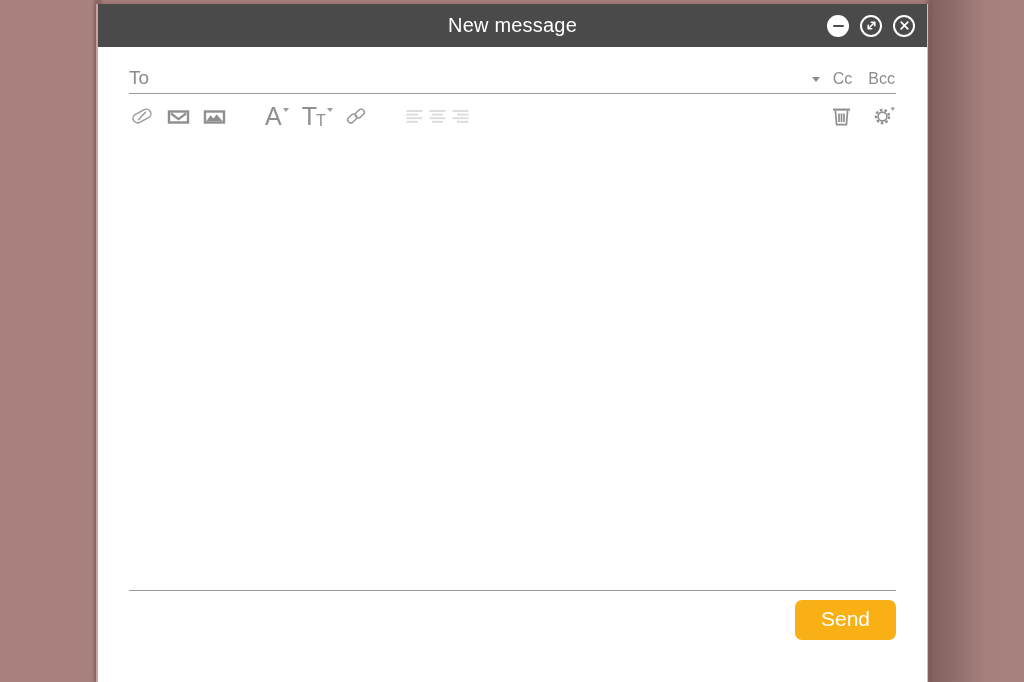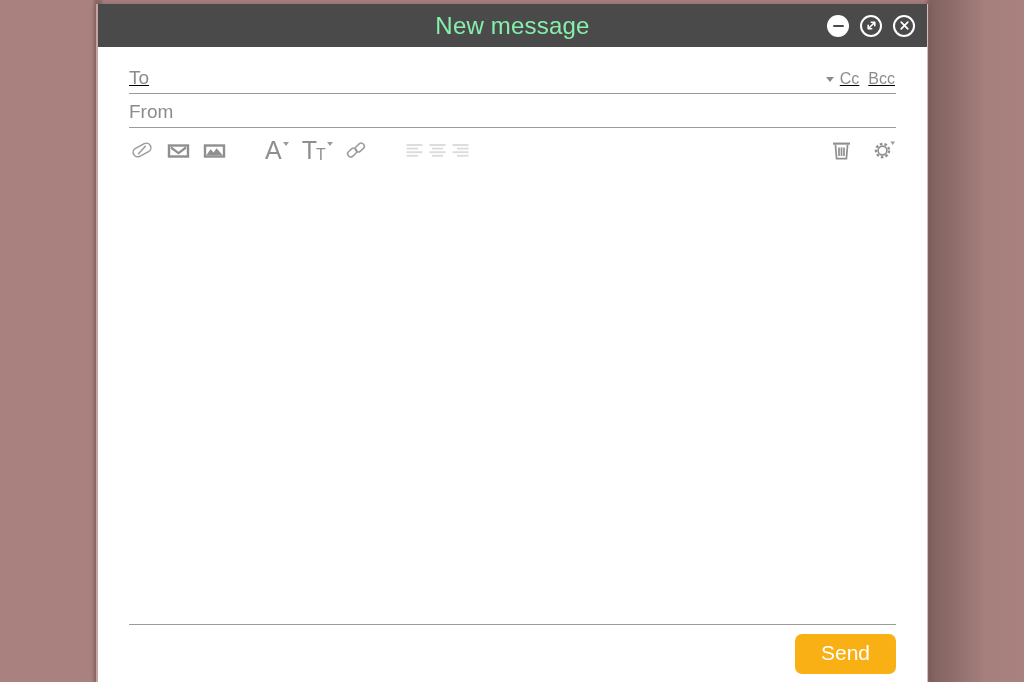--- a/index.html
+++ b/index.html
@@ -50,22 +50,22 @@
   
   #title-bar {
     height: 43px;
     background: #4a4a4a;
     position: relative;
     display: flex;
     align-items: center;
     justify-content: center;
   }
   #title-text {
-    color: #86efac;
-    font-size: 24px;
+    color: #ffffff;
+    font-size: 20px;
     letter-spacing: .2px;
   }
   #window-controls {
     position: absolute;
     right: 12px;
     top: 50%;
     transform: translateY(-50%);
     display: flex;
     align-items: center;
     gap: 11px;
@@ -90,33 +90,33 @@
     padding: 0 31px;
     padding-top: 12px;
   }
   .field-row {
     height: 34px;
     border-bottom: 1px solid #9a9a9a;
     display: flex;
     align-items: flex-end;
     position: relative;
   }
-  #row-to { height: 35px; text-decoration: underline; }
+  #row-to { height: 35px; }
   .field-label {
     color: #8c8c8c;
     font-size: 19px;
     line-height: 1;
     padding-bottom: 6px;
     flex: 1;
     cursor: text;
   }
   #cc-bcc {
     display: flex;
     align-items: flex-end;
-    gap: 9px;
+    gap: 16px;
     padding-bottom: 6px;
     padding-right: 1px;
   }
   .ccbcc-label {
     color: #8c8c8c;
     font-size: 16px;
     line-height: 1;
     cursor: pointer;
   }
   #recipients-caret {
@@ -240,23 +240,20 @@
 
       <div class="field-row" id="row-to">
         <div class="field-label" placeholder="To">To</div>
         <div id="cc-bcc">
           <span id="recipients-caret"></span>
           <span class="ccbcc-label">Cc</span>
           <span class="ccbcc-label">Bcc</span>
         </div>
       </div>
 
-      <div class="field-row">
-        <div class="field-label" placeholder="From">From</div>
-      </div>
 
 
     </div>
 
     <div id="toolbar">
 
       <div class="tool-group" id="group-attach">
 
         <span class="tool-btn">
           <svg width="26" height="26" viewBox="0 0 26 26">

